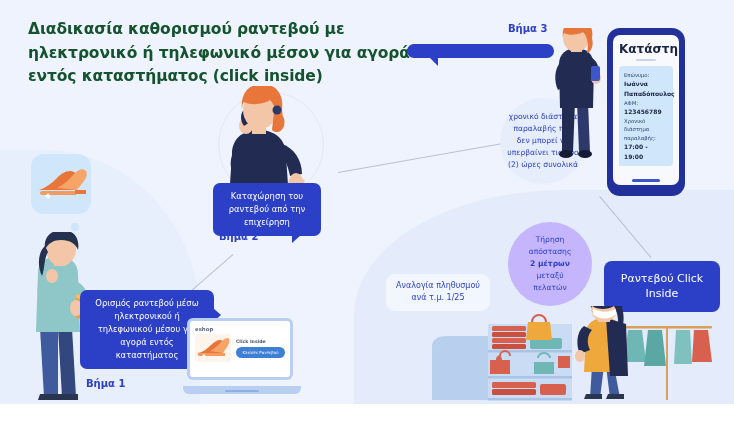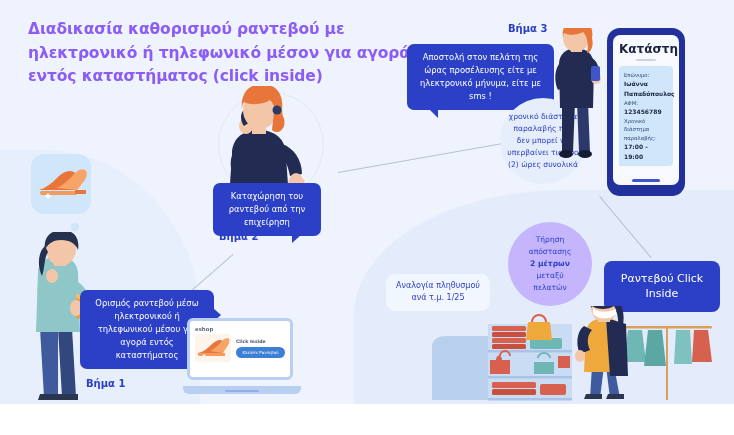--- a/index.html
+++ b/index.html
@@ -45,21 +45,21 @@
     border-radius: 0 60% 0 0;
   }
   
   .title {
     position: absolute;
     left: 28px; top: 18px;
     width: 420px;
     font-size: 15.5px;
     font-weight: bold;
     line-height: 1.52;
-    color: #8b5cf6;
+    color: #14532d;
     letter-spacing: -0.1px;
   }
   
   .callout {
     position: absolute;
     background: #2b3fc7;
     color: #ffffff;
     border-radius: 7px;
     text-align: center;
     font-size: 8.4px;
@@ -386,21 +386,20 @@
   </div>
 
   <div class="callout c-step2">
     <span>Καταχώρηση του ραντεβού από την επιχείρηση</span>
     <span class="tail"></span>
   </div>
   <div class="step-label sl-2">Βήμα 2</div>
 
   <div class="step-label sl-3">Βήμα 3</div>
   <div class="callout c-step3">
-    <span>Αποστολή στον πελάτη της ώρας προσέλευσης είτε με ηλεκτρονικό μήνυμα, είτε με sms !</span>
     <span class="tail"></span>
   </div>
 
   <div class="round-note rn-time">
     <span>χρονικό διάστημα παραλαβής που δεν μπορεί να υπερβαίνει τις δύο (2) ώρες συνολικά</span>
   </div>
 
   <div class="fig w3">
     <svg width="64" height="132" viewBox="0 0 64 132">
 

